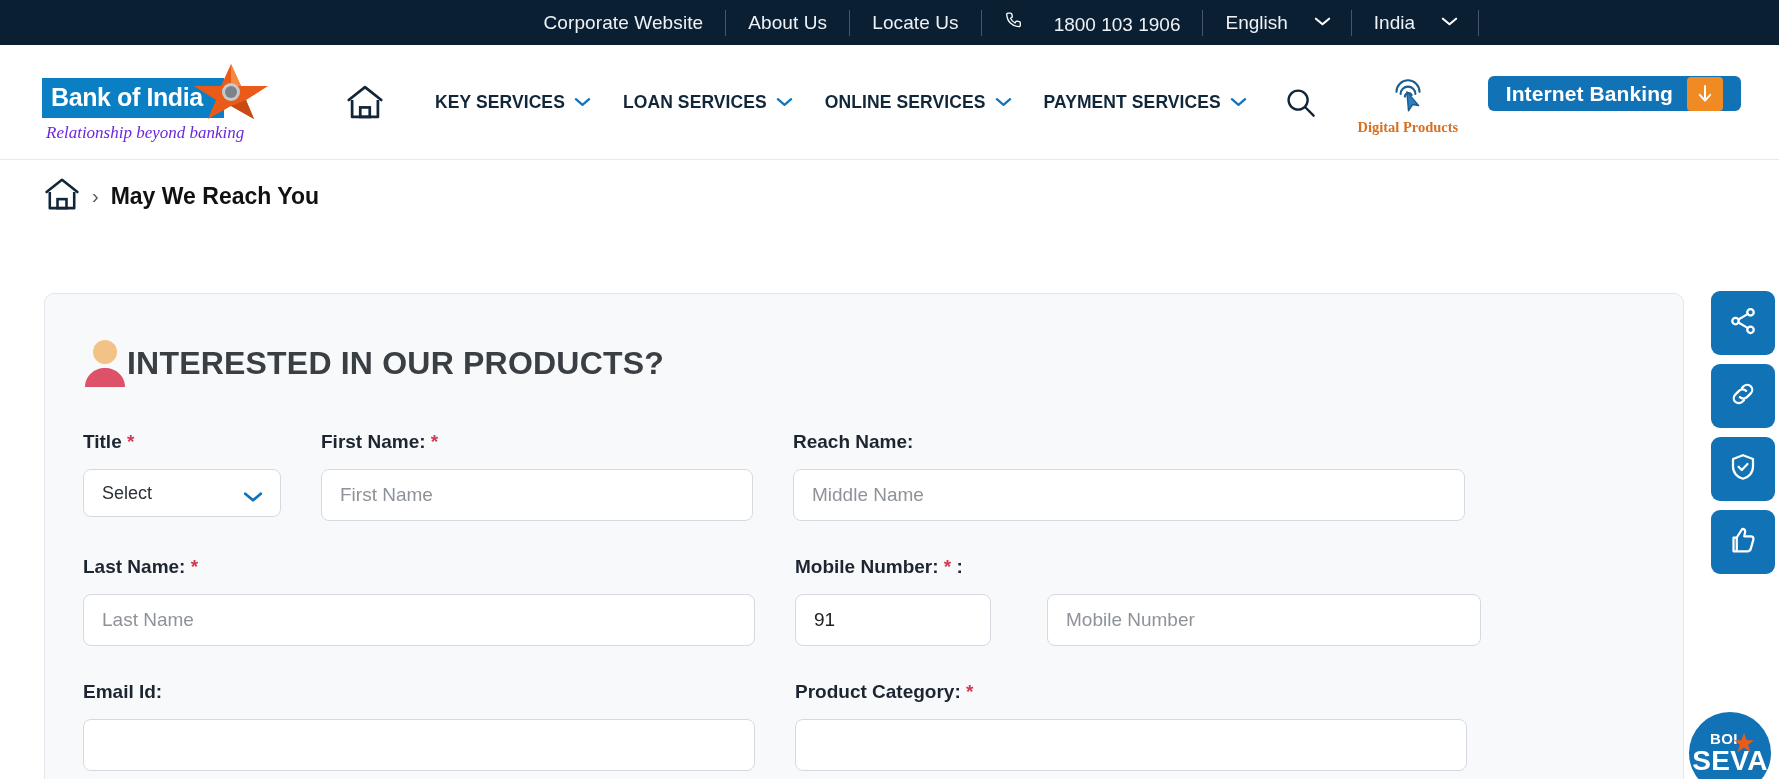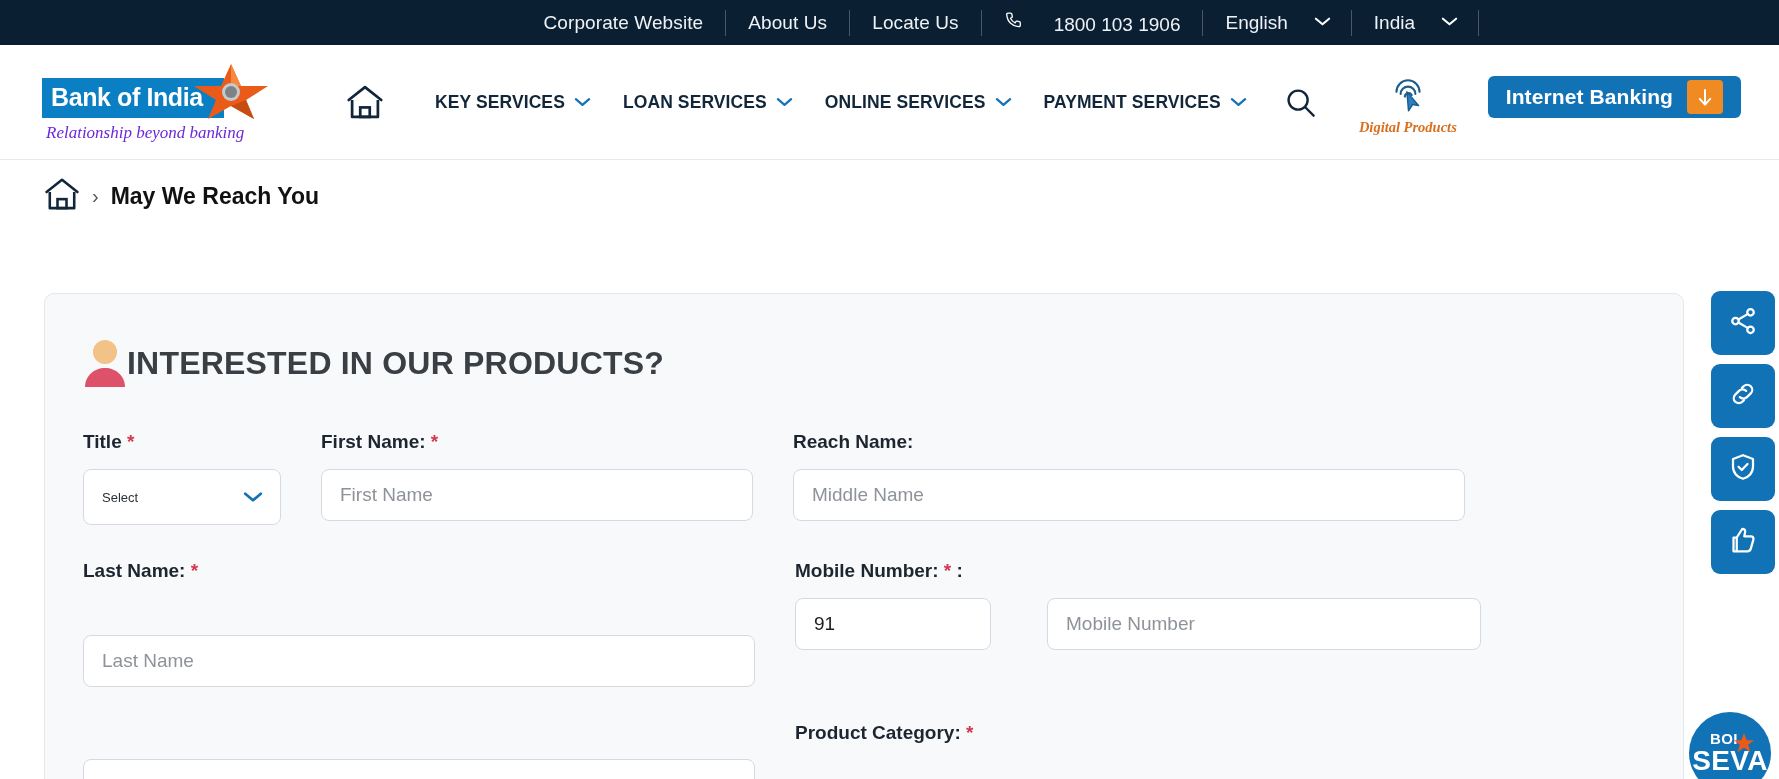--- a/index.html
+++ b/index.html
@@ -89,31 +89,31 @@
     padding: 0 16px;
     white-space: nowrap;
   }
   .nav-chev svg path { stroke: #1472b8; }
 
   .nav-search { margin-left: 22px; display: flex; align-items: center; }
 
   .digital-products {
     margin-left: 40px; width: 104px;
     display: flex; flex-direction: column; align-items: center;
-    position: relative; top: 4px; font-style: italic;
+    position: relative; top: 4px;
   }
   .dp-label {
     font-family: "Liberation Serif", serif;
     font-size: 14.5px; font-weight: bold; color: #d97020;
     margin-top: 2px; white-space: nowrap;
   }
 
   .ib-btn {
     position: absolute; right: 38px; top: 31px;
-    height: 42px;
+    height: 35px;
     background: #1272b6;
     border-radius: 6px;
     display: flex; align-items: center; gap: 14px;
     padding: 0 18px;
     cursor: pointer;
   }
   .ib-label { color: #fff; font-size: 21px; font-weight: bold; letter-spacing: .1px; }
   .ib-arrow {
     width: 36px; height: 34px; background: #f08b23; border-radius: 4px;
     display: flex; align-items: center; justify-content: center;
@@ -164,34 +164,34 @@
     background: #fff;
     font-size: 19px;
     color: #222;
     padding: 0 18px;
     font-family: "Liberation Sans", sans-serif;
     outline: none;
   }
   .fld::placeholder { color: #8e9399; }
   .sel-wrap { position: relative; width: 198px; }
   .sel {
-    width: 198px; height: 56px; border: 1px solid #d6dae0; border-radius: 8px;
-    background: #fff; font-size: 13px; color: #2b3138;
+    width: 198px; height: 48px; border: 1px solid #d6dae0; border-radius: 8px;
+    background: #fff; font-size: 18px; color: #2b3138;
     display: flex; align-items: center; padding: 0 18px;
     cursor: pointer;
   }
   .sel-chev {
     position: absolute; right: 18px; top: 21px;
     pointer-events: none;
   }
 
   
   .w-first  { width: 432px; }
   .w-middle { width: 672px; }
-  .w-last   { width: 672px; margin-top: 37px; }
+  .w-last   { width: 672px; }
   .w-cc     { width: 196px; }
   .w-mob    { width: 434px; }
 
   .gap-a { width: 40px; }
   .gap-b { width: 40px; }
 
   
   .rail {
     position: absolute; right: 4px; top: 291px;
     display: flex; flex-direction: column; gap: 9px;
@@ -427,20 +427,21 @@
       </label>
       <div style="display:flex; gap:56px;">
         <input class="fld w-cc" type="text" value="91" style="">
         <input class="fld w-mob" type="text" placeholder="Mobile Number" style="">
       </div>
     </div>
   </div>
 
   <div class="row">
     <div class="col">
+      <label class="lbl">Email Id:</label>
       <input class="fld w-last" type="text" style="">
     </div>
     <div class="gap-b"></div>
     <div class="col">
       <label class="lbl">
         <span>Product Category:</span>
         <span class="req">*</span>
       </label>
       <input class="fld w-last" type="text" style="">
     </div>

